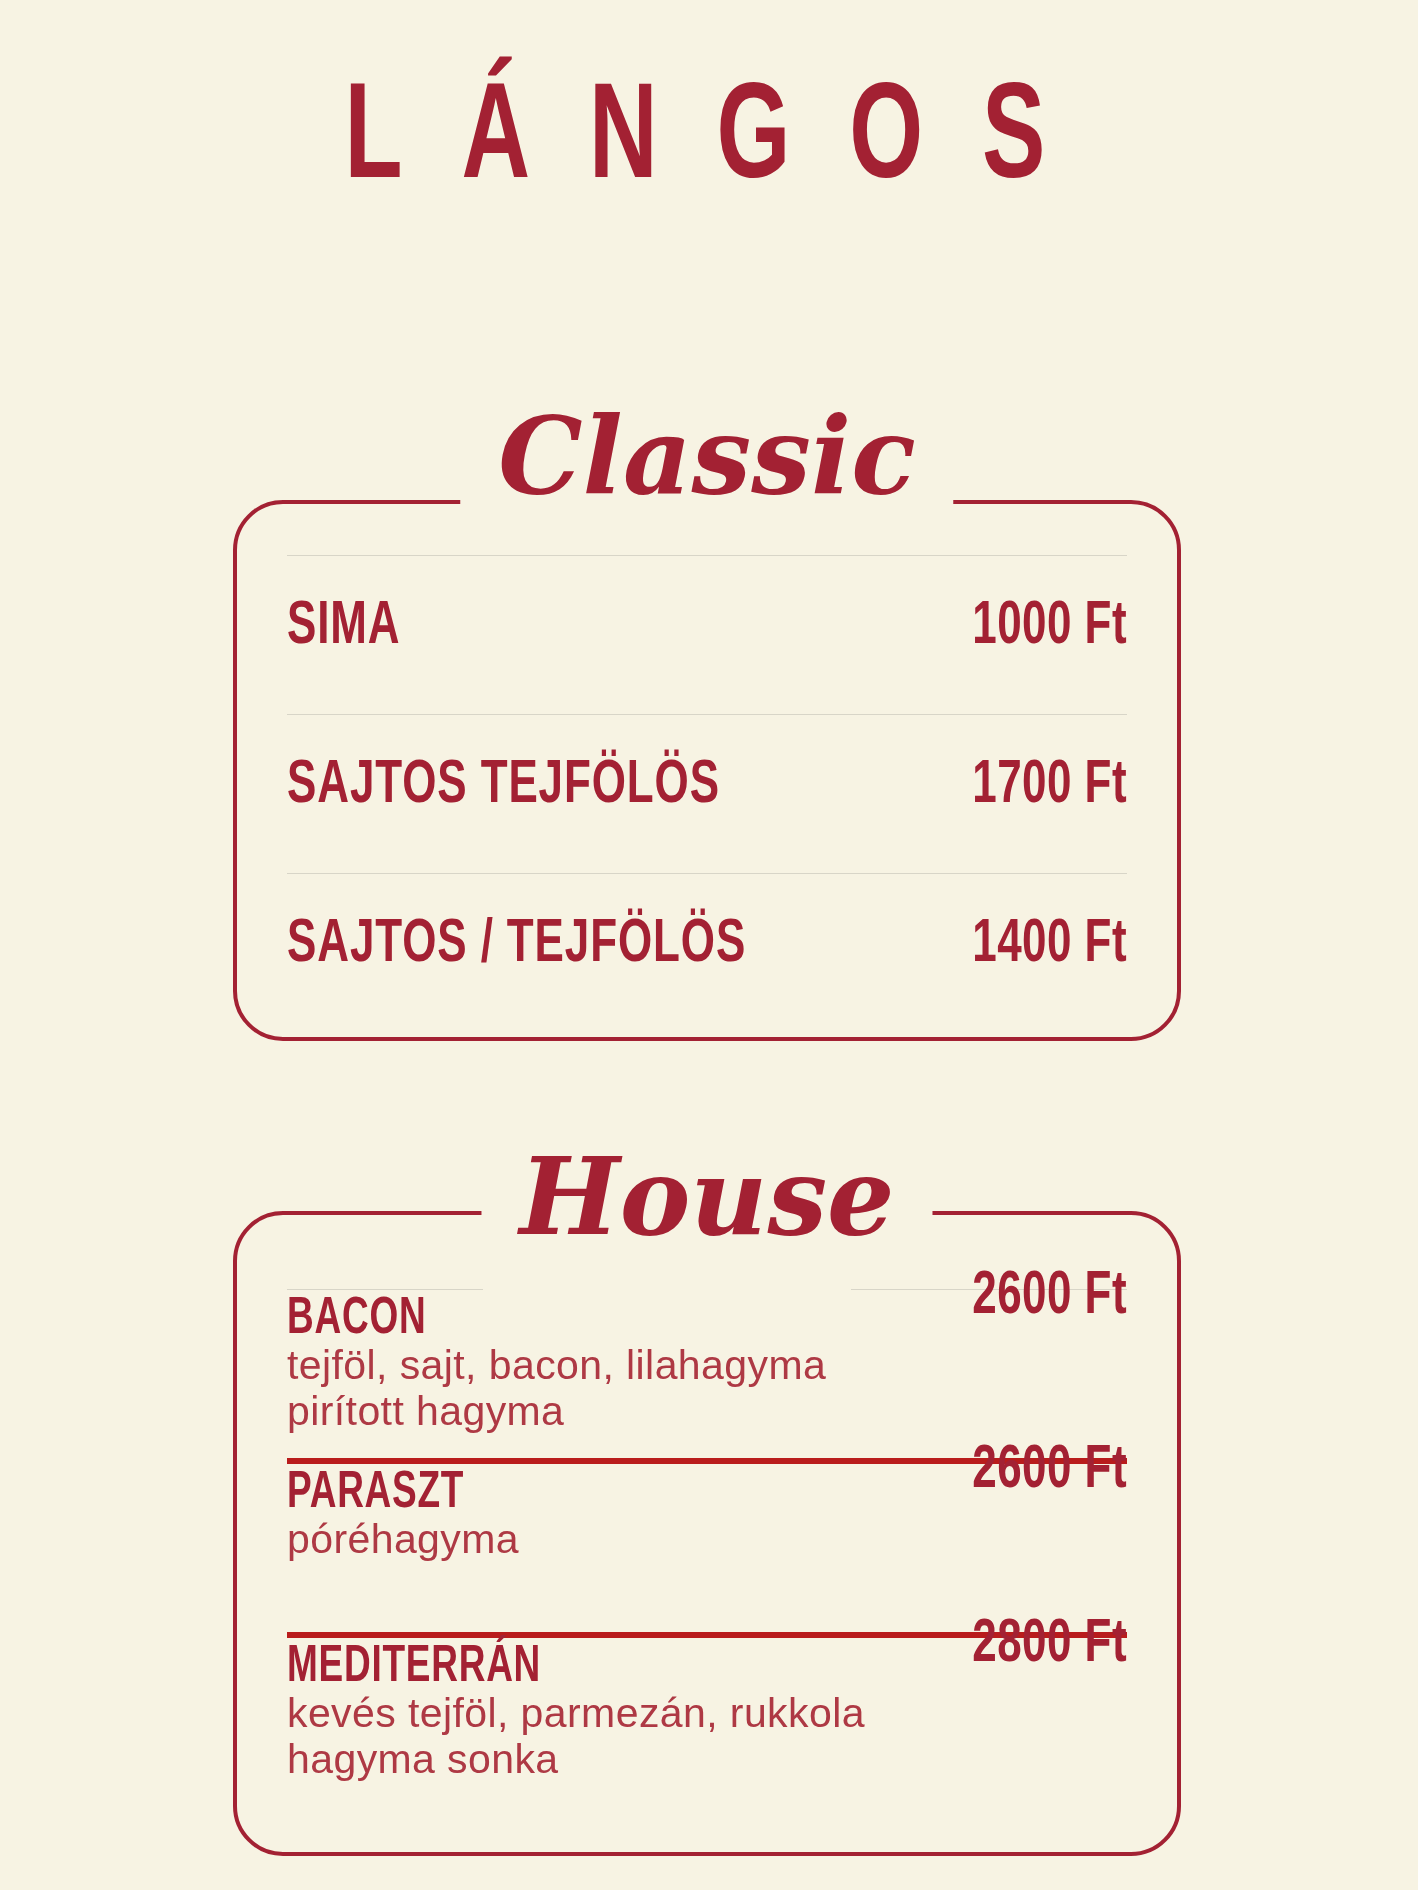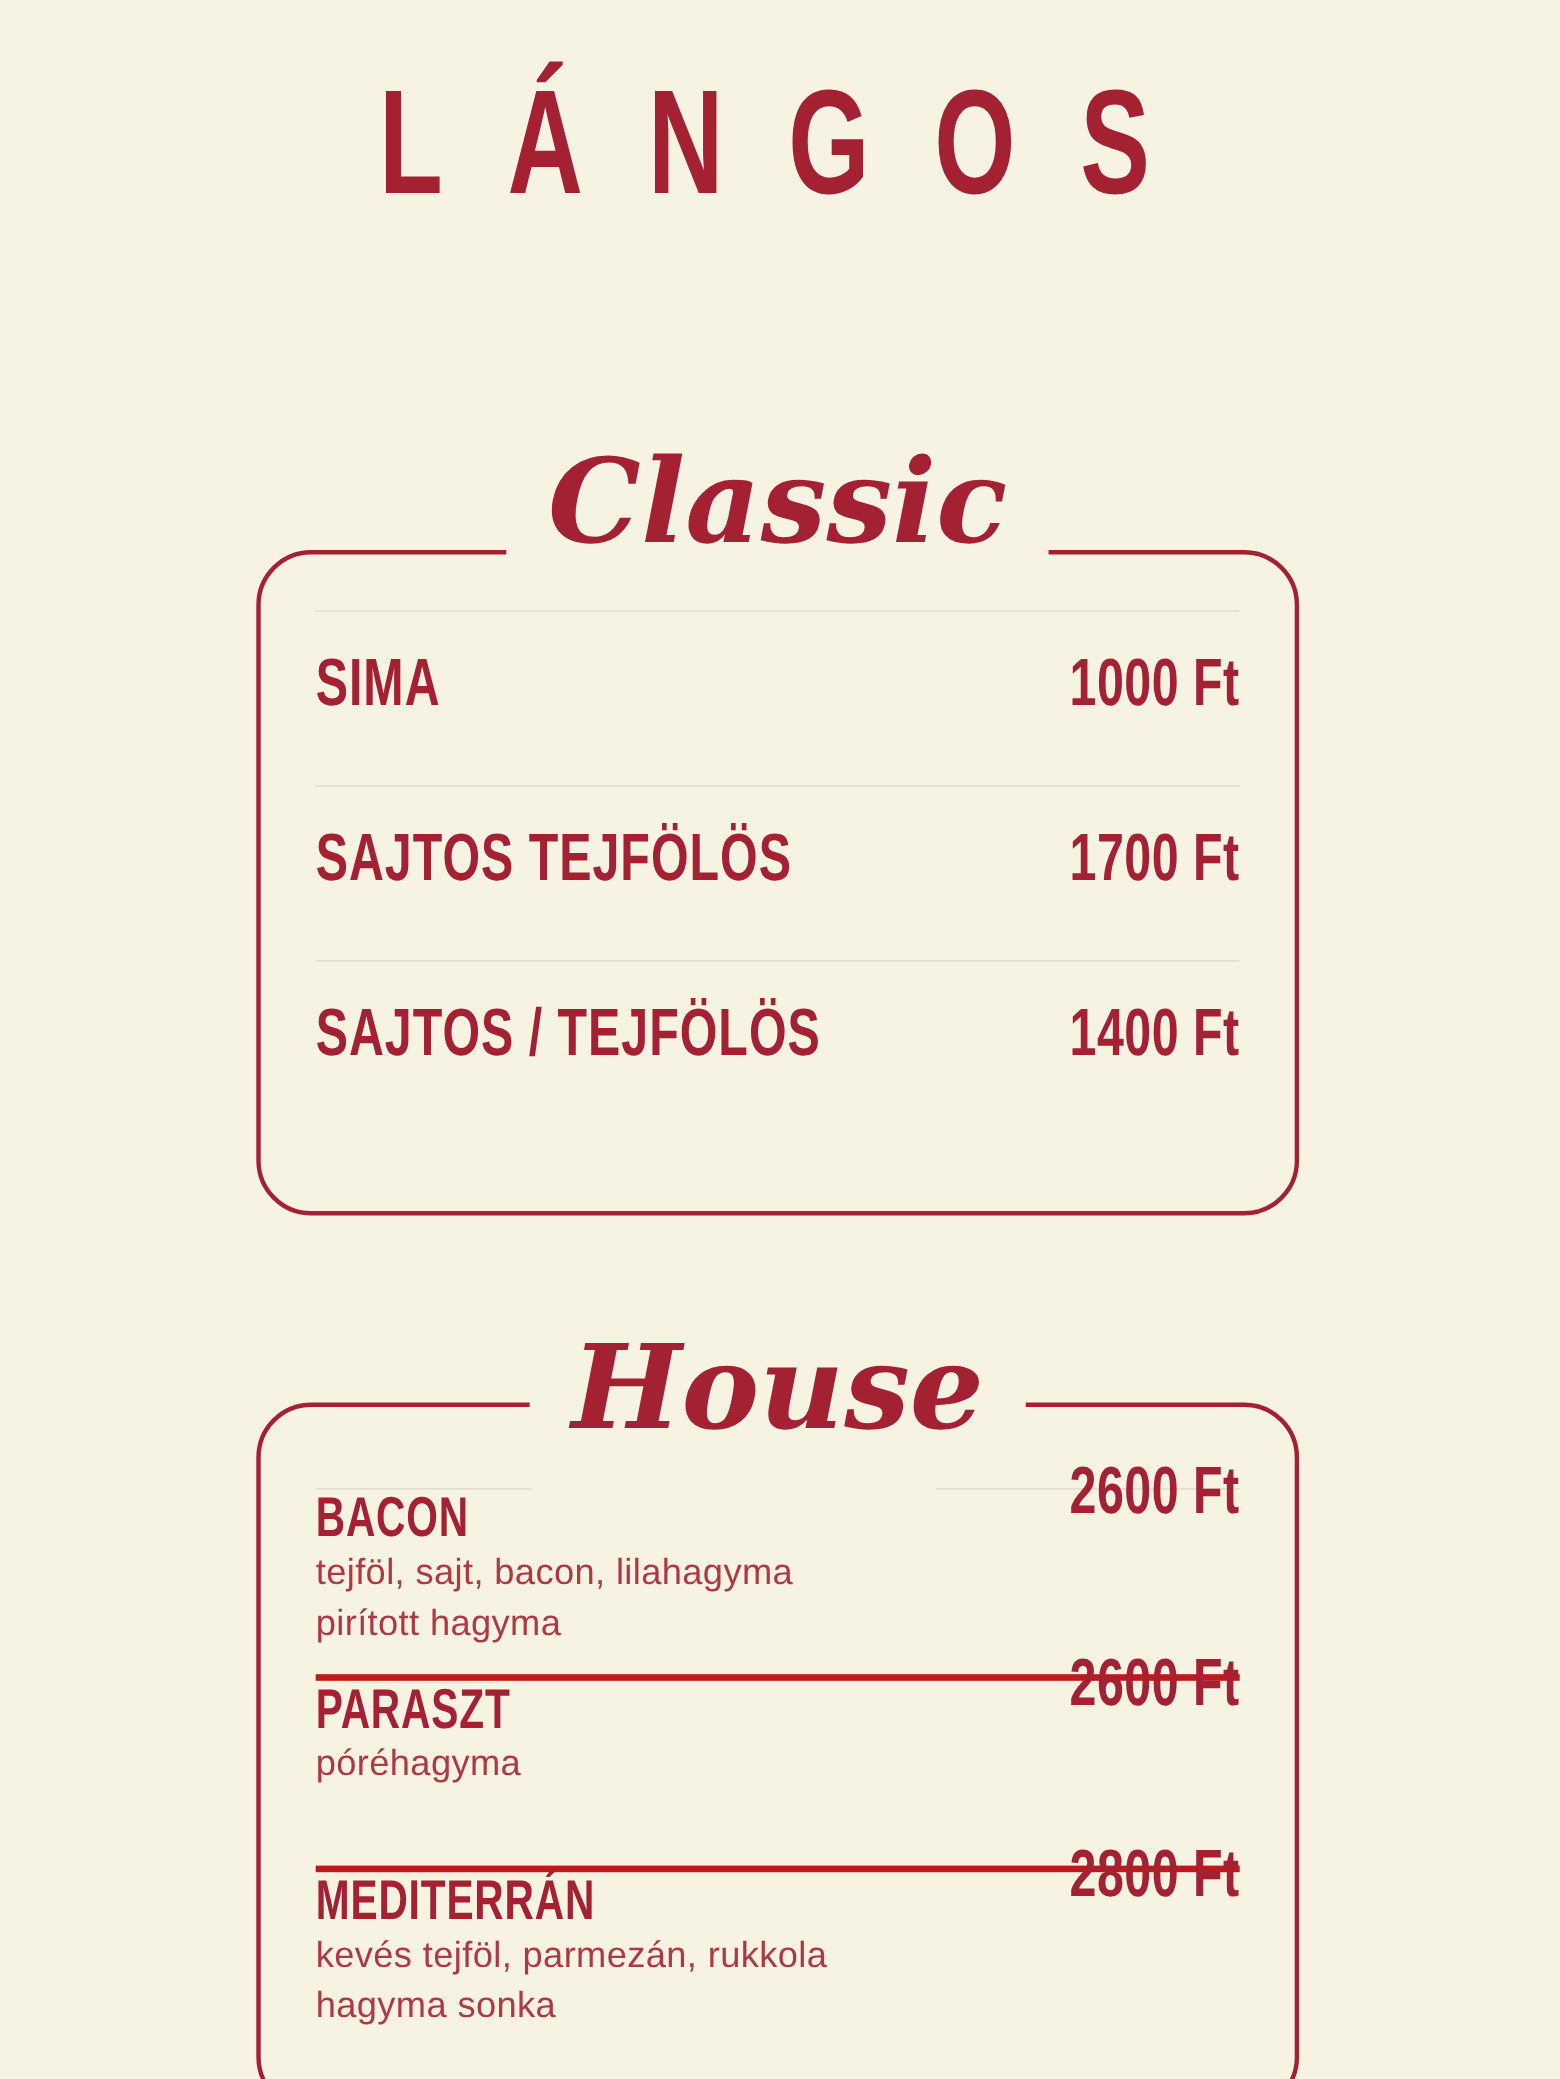--- a/index.html
+++ b/index.html
@@ -46,21 +46,21 @@
   .section-classic { margin-top: 292px; }
   .section-house   { margin-top: 170px; }
 
   .menu-box {
     position: relative;
     border: 4px solid #A32133;
     border-radius: 50px;
     padding: 24px 50px 0 50px;
     background: transparent;
   }
-  .menu-box.classic { padding-bottom: 96px; }
+  .menu-box.classic { padding-bottom: 32px; }
   .menu-box.house   { padding-top: 0; padding-bottom: 46px; }
 
   .legend {
     position: absolute;
     left: 50%;
     transform: translateX(-50%);
     background: #F7F3E3;
     padding: 0 38px;
     font-family: "DejaVu Serif", serif;
     font-style: italic;
@@ -128,21 +128,21 @@
   .item-info { display: block; }
   .house-row .item-name {
     display: block;
     font-size: 37px;
     line-height: 52px;
     transform: scaleY(1.38);
     transform-origin: left center;
     width: max-content;
   }
   .desc {
-    font-size: 33px;
+    font-size: 41px;
     line-height: 46px;
     font-weight: 400;
     color: #AE3944;
     letter-spacing: 0.01em;
   }
 </style>
 </head>
 <body>
 
 <div class="page">

